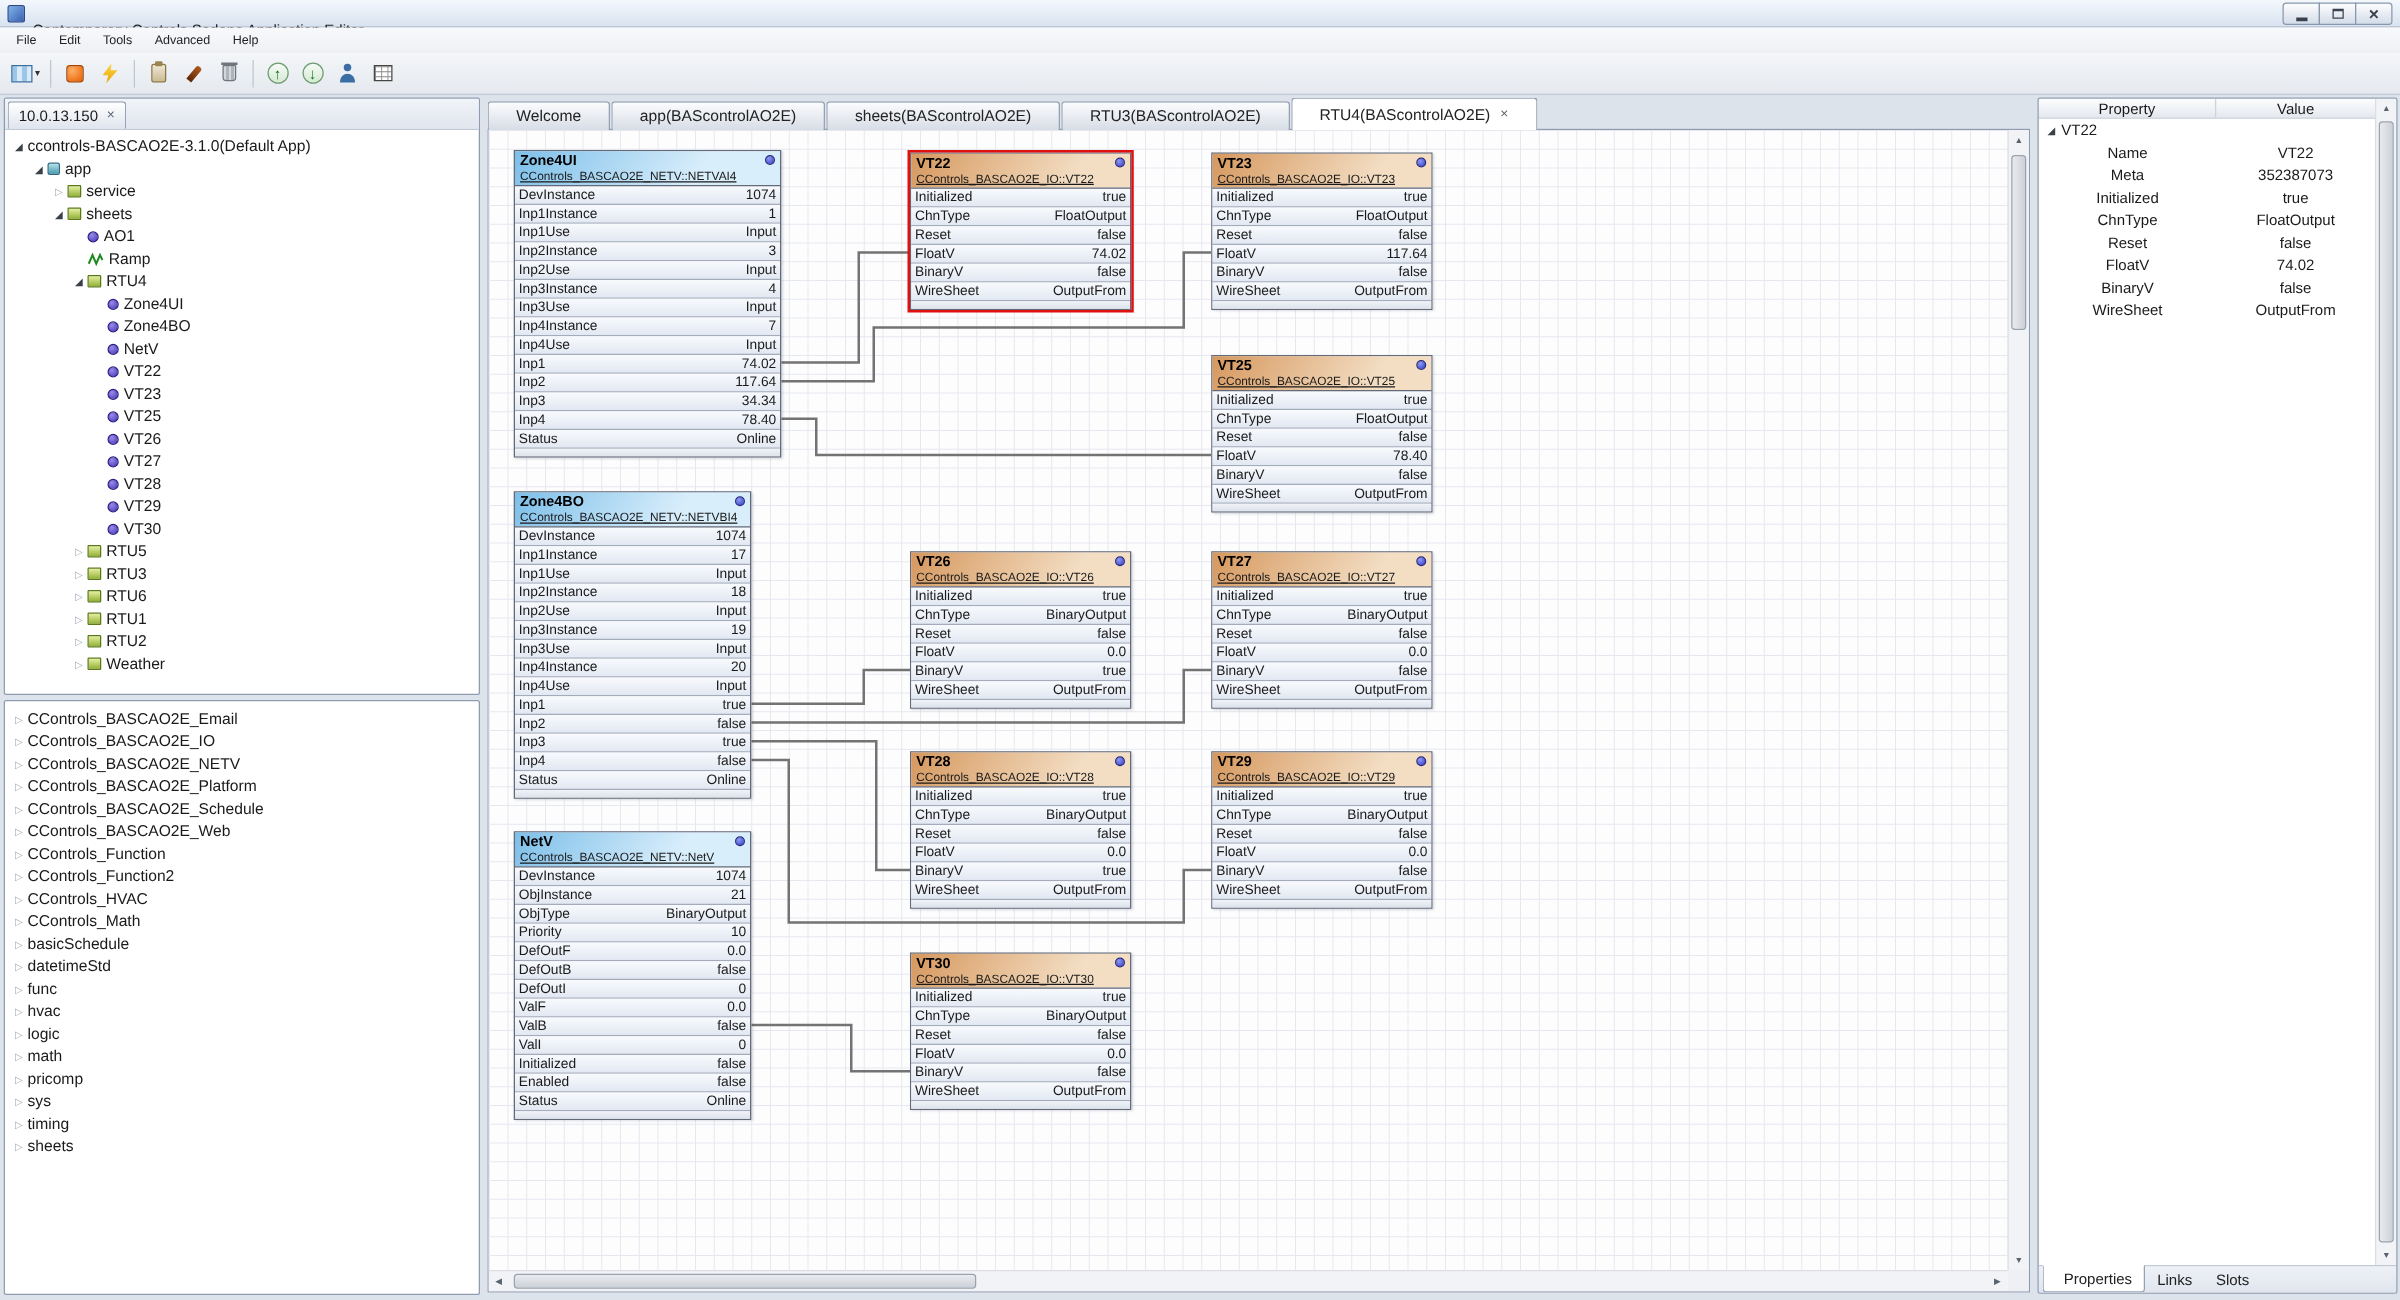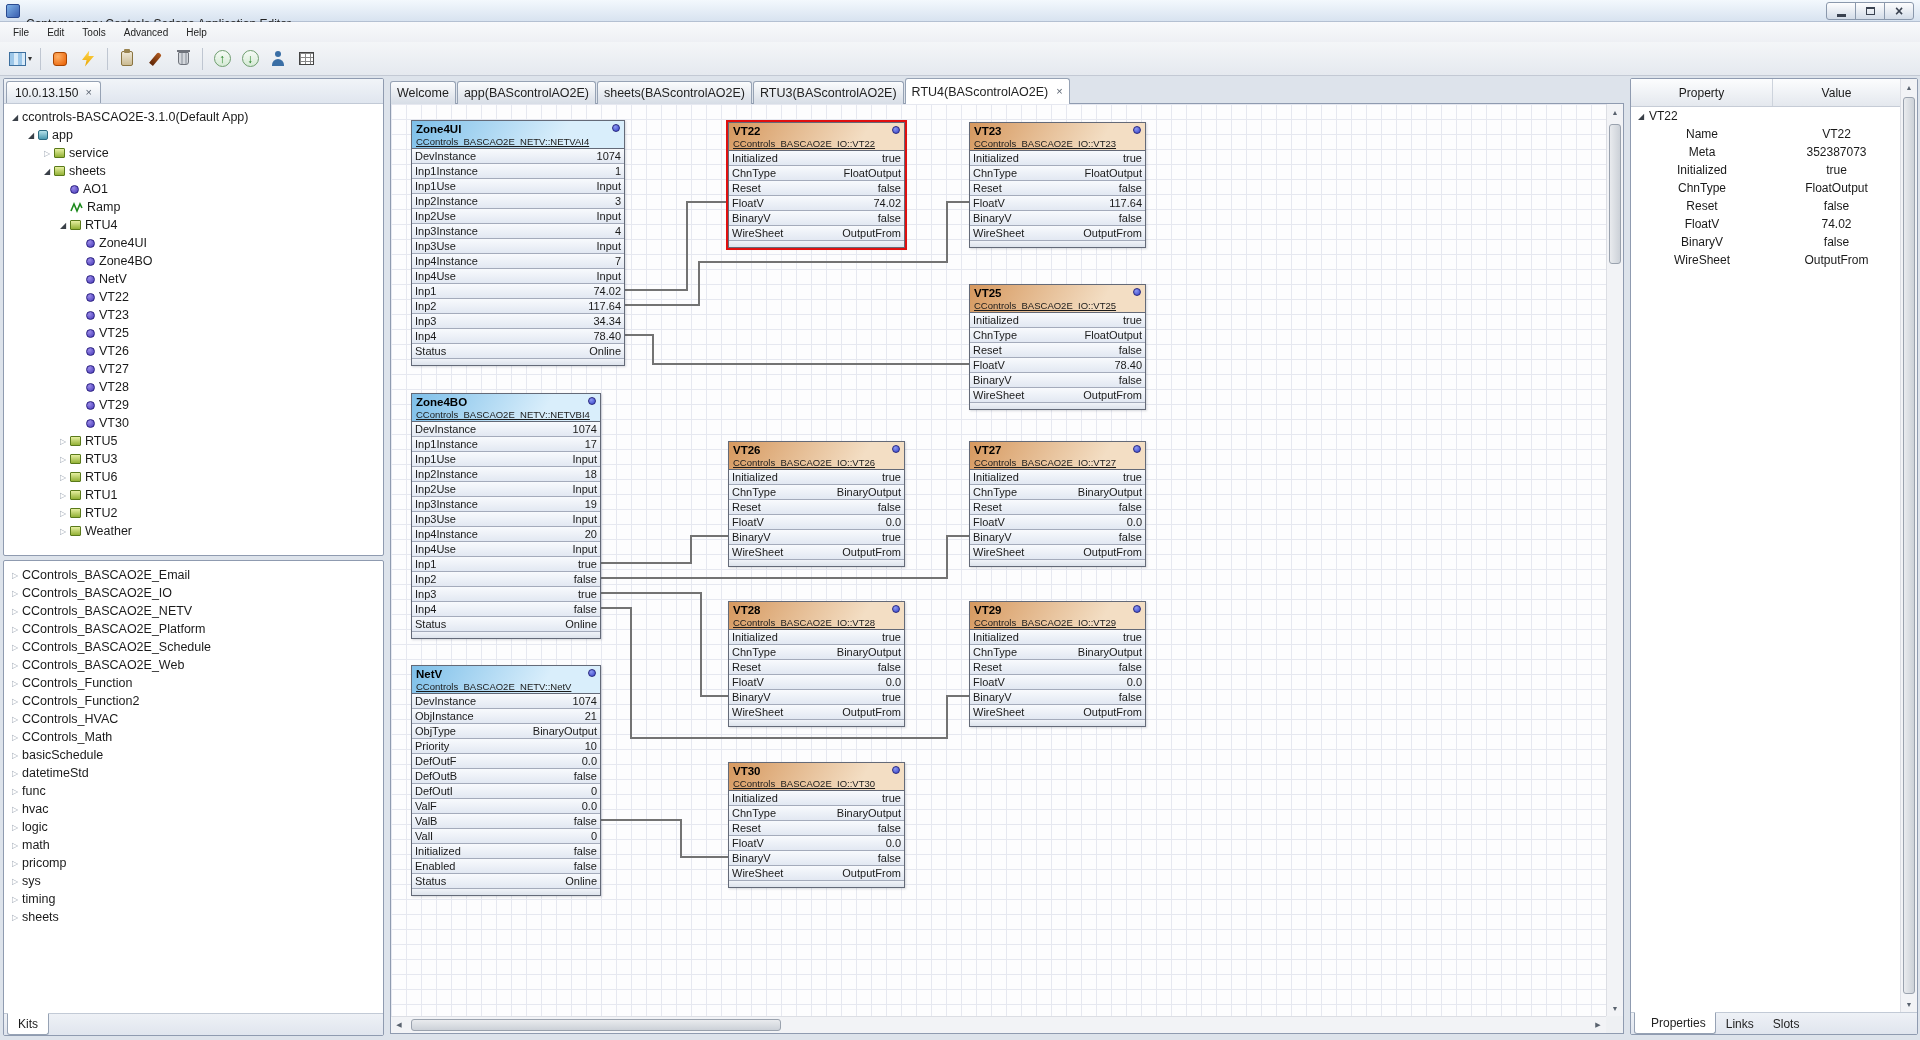--- a/index.html
+++ b/index.html
@@ -92,21 +92,21 @@
   .kit-row{padding-left:4px;}
   .panel-bottombar{position:absolute;left:0;right:0;bottom:0;height:22px;
     background:linear-gradient(#eef1f6,#e0e5ee);border-top:1px solid #c2cad6;
     display:flex;align-items:stretch;padding-left:3px;}
   .bottom-tab{display:inline-flex;align-items:center;padding:0 10px;font-size:12px;margin-top:-1px;
     background:#fff;border:1px solid #96a2b4;border-top:1px solid #fff;border-radius:0 0 3px 3px;}
 
   
   .editor-tabs{position:absolute;left:390px;top:77px;width:1234px;height:27px;
     display:flex;align-items:flex-end;z-index:2;}
-  .etab{display:inline-flex;align-items:center;height:23px;padding:0 6px;margin-right:1px;
+  .etab{display:inline-flex;align-items:center;height:23px;padding:0 22px;margin-right:1px;
     background:linear-gradient(#fbfcfd,#d7dde6);border:1px solid #96a2b4;border-bottom:none;
     border-radius:3px 3px 0 0;font-size:12.5px;color:#222;white-space:nowrap;justify-content:flex-end;}
   .etab.active{background:#fff;height:26px;position:relative;z-index:3;}
   .etab-close{margin-left:8px;color:#5a6370;font-size:11px;line-height:11px;}
 
   
   .canvas{position:absolute;left:390px;top:103px;width:1234px;height:931px;
     background:#fff;border:1px solid #8f9bb0;z-index:1;}
   .canvas-content{position:absolute;left:0;top:0;right:17px;bottom:17px;overflow:hidden;background:#fdfdfe;
     background-image:linear-gradient(to right,#e6e8f0 1px,transparent 1px),
@@ -140,21 +140,21 @@
     font-size:7px;color:#59626e;width:16px;height:16px;}
   .sb-btn.up{top:0;left:0;} .sb-btn.down{bottom:0;left:0;}
   .sb-btn.left{left:0;top:0;} .sb-btn.right{right:0;top:0;}
   .sb-thumb{position:absolute;background:linear-gradient(to right,#e9ebee,#ccd1d8);
     border:1px solid #9aa2ae;border-radius:3px;}
   .sb-thumb.v{left:2px;right:2px;}
   .sb-thumb.h{top:2px;bottom:2px;background:linear-gradient(to bottom,#e9ebee,#ccd1d8);}
 
   
   .props-panel{left:1630px;top:78px;width:288px;height:957px;overflow:hidden;}
-  .props-head{display:flex;height:28px;background:linear-gradient(#fcfdfe,#e4e8ee);
+  .props-head{display:flex;height:16px;background:linear-gradient(#fcfdfe,#e4e8ee);
     border-bottom:1px solid #c6ccd6;font-size:12px;align-items:center;}
   .props-col1{width:142px;text-align:center;border-right:1px solid #cdd3dc;height:100%;display:flex;align-items:center;justify-content:center;}
   .props-col2{flex:1;text-align:center;height:100%;display:flex;align-items:center;justify-content:center;margin-right:17px;}
   .props-grid{font-size:12px;}
   .prop-group{height:18px;display:flex;align-items:center;padding-left:4px;}
   .prop-group .tree-arrow{width:12px;}
   .prop-group-label{padding-left:2px;}
   .prop-row{height:18px;display:flex;align-items:center;}
   .prop-name{width:142px;text-align:center;}
   .prop-value{flex:1;text-align:center;margin-right:17px;}
@@ -439,23 +439,20 @@
       </div>
       <div class="tree-row kit-row">
         <span class="tree-arrow col">▷</span>
         <span class="tree-label">timing</span>
       </div>
       <div class="tree-row kit-row">
         <span class="tree-arrow col">▷</span>
         <span class="tree-label">sheets</span>
       </div>
     </div>
-  <div class="panel-bottombar">
-    <div class="bottom-tab">Kits</div>
-  </div>
 </div>
 
 <div class="editor-tabs" id="editor-tabs">
     <div class="etab">
       <span class="etab-label">Welcome</span>
     </div>
     <div class="etab">
       <span class="etab-label">app(BAScontrolAO2E)</span>
     </div>
     <div class="etab">

